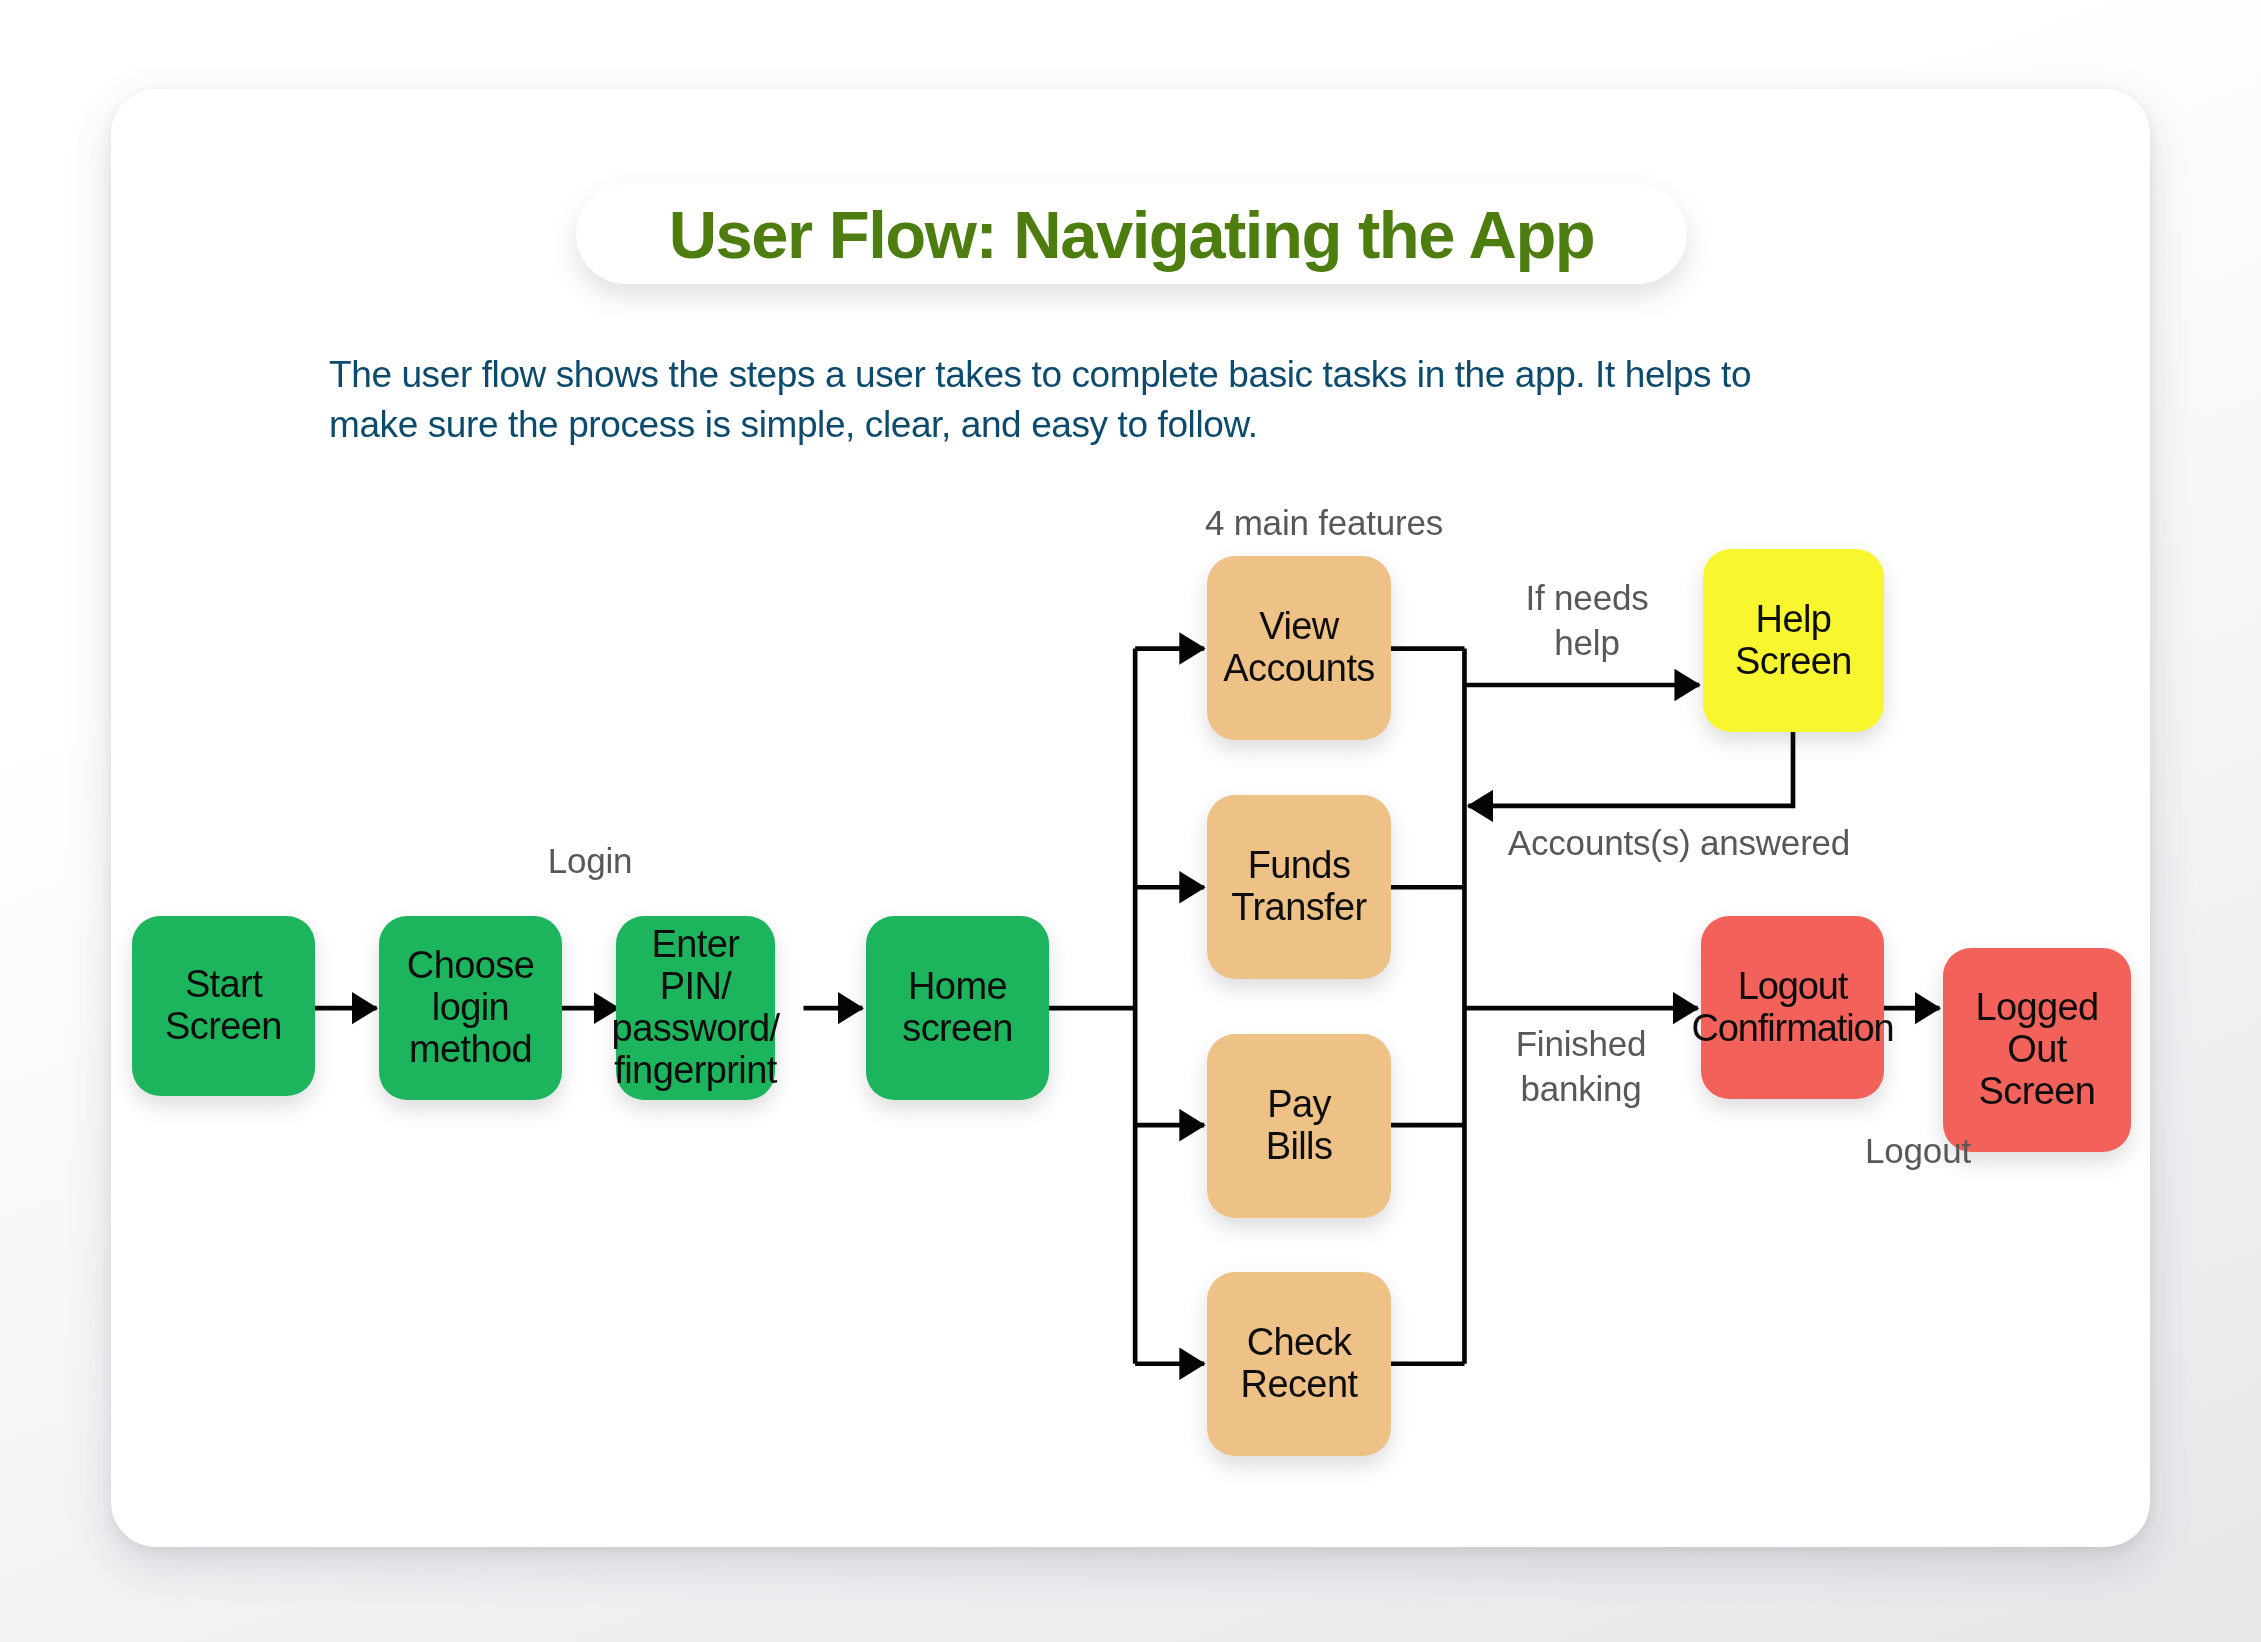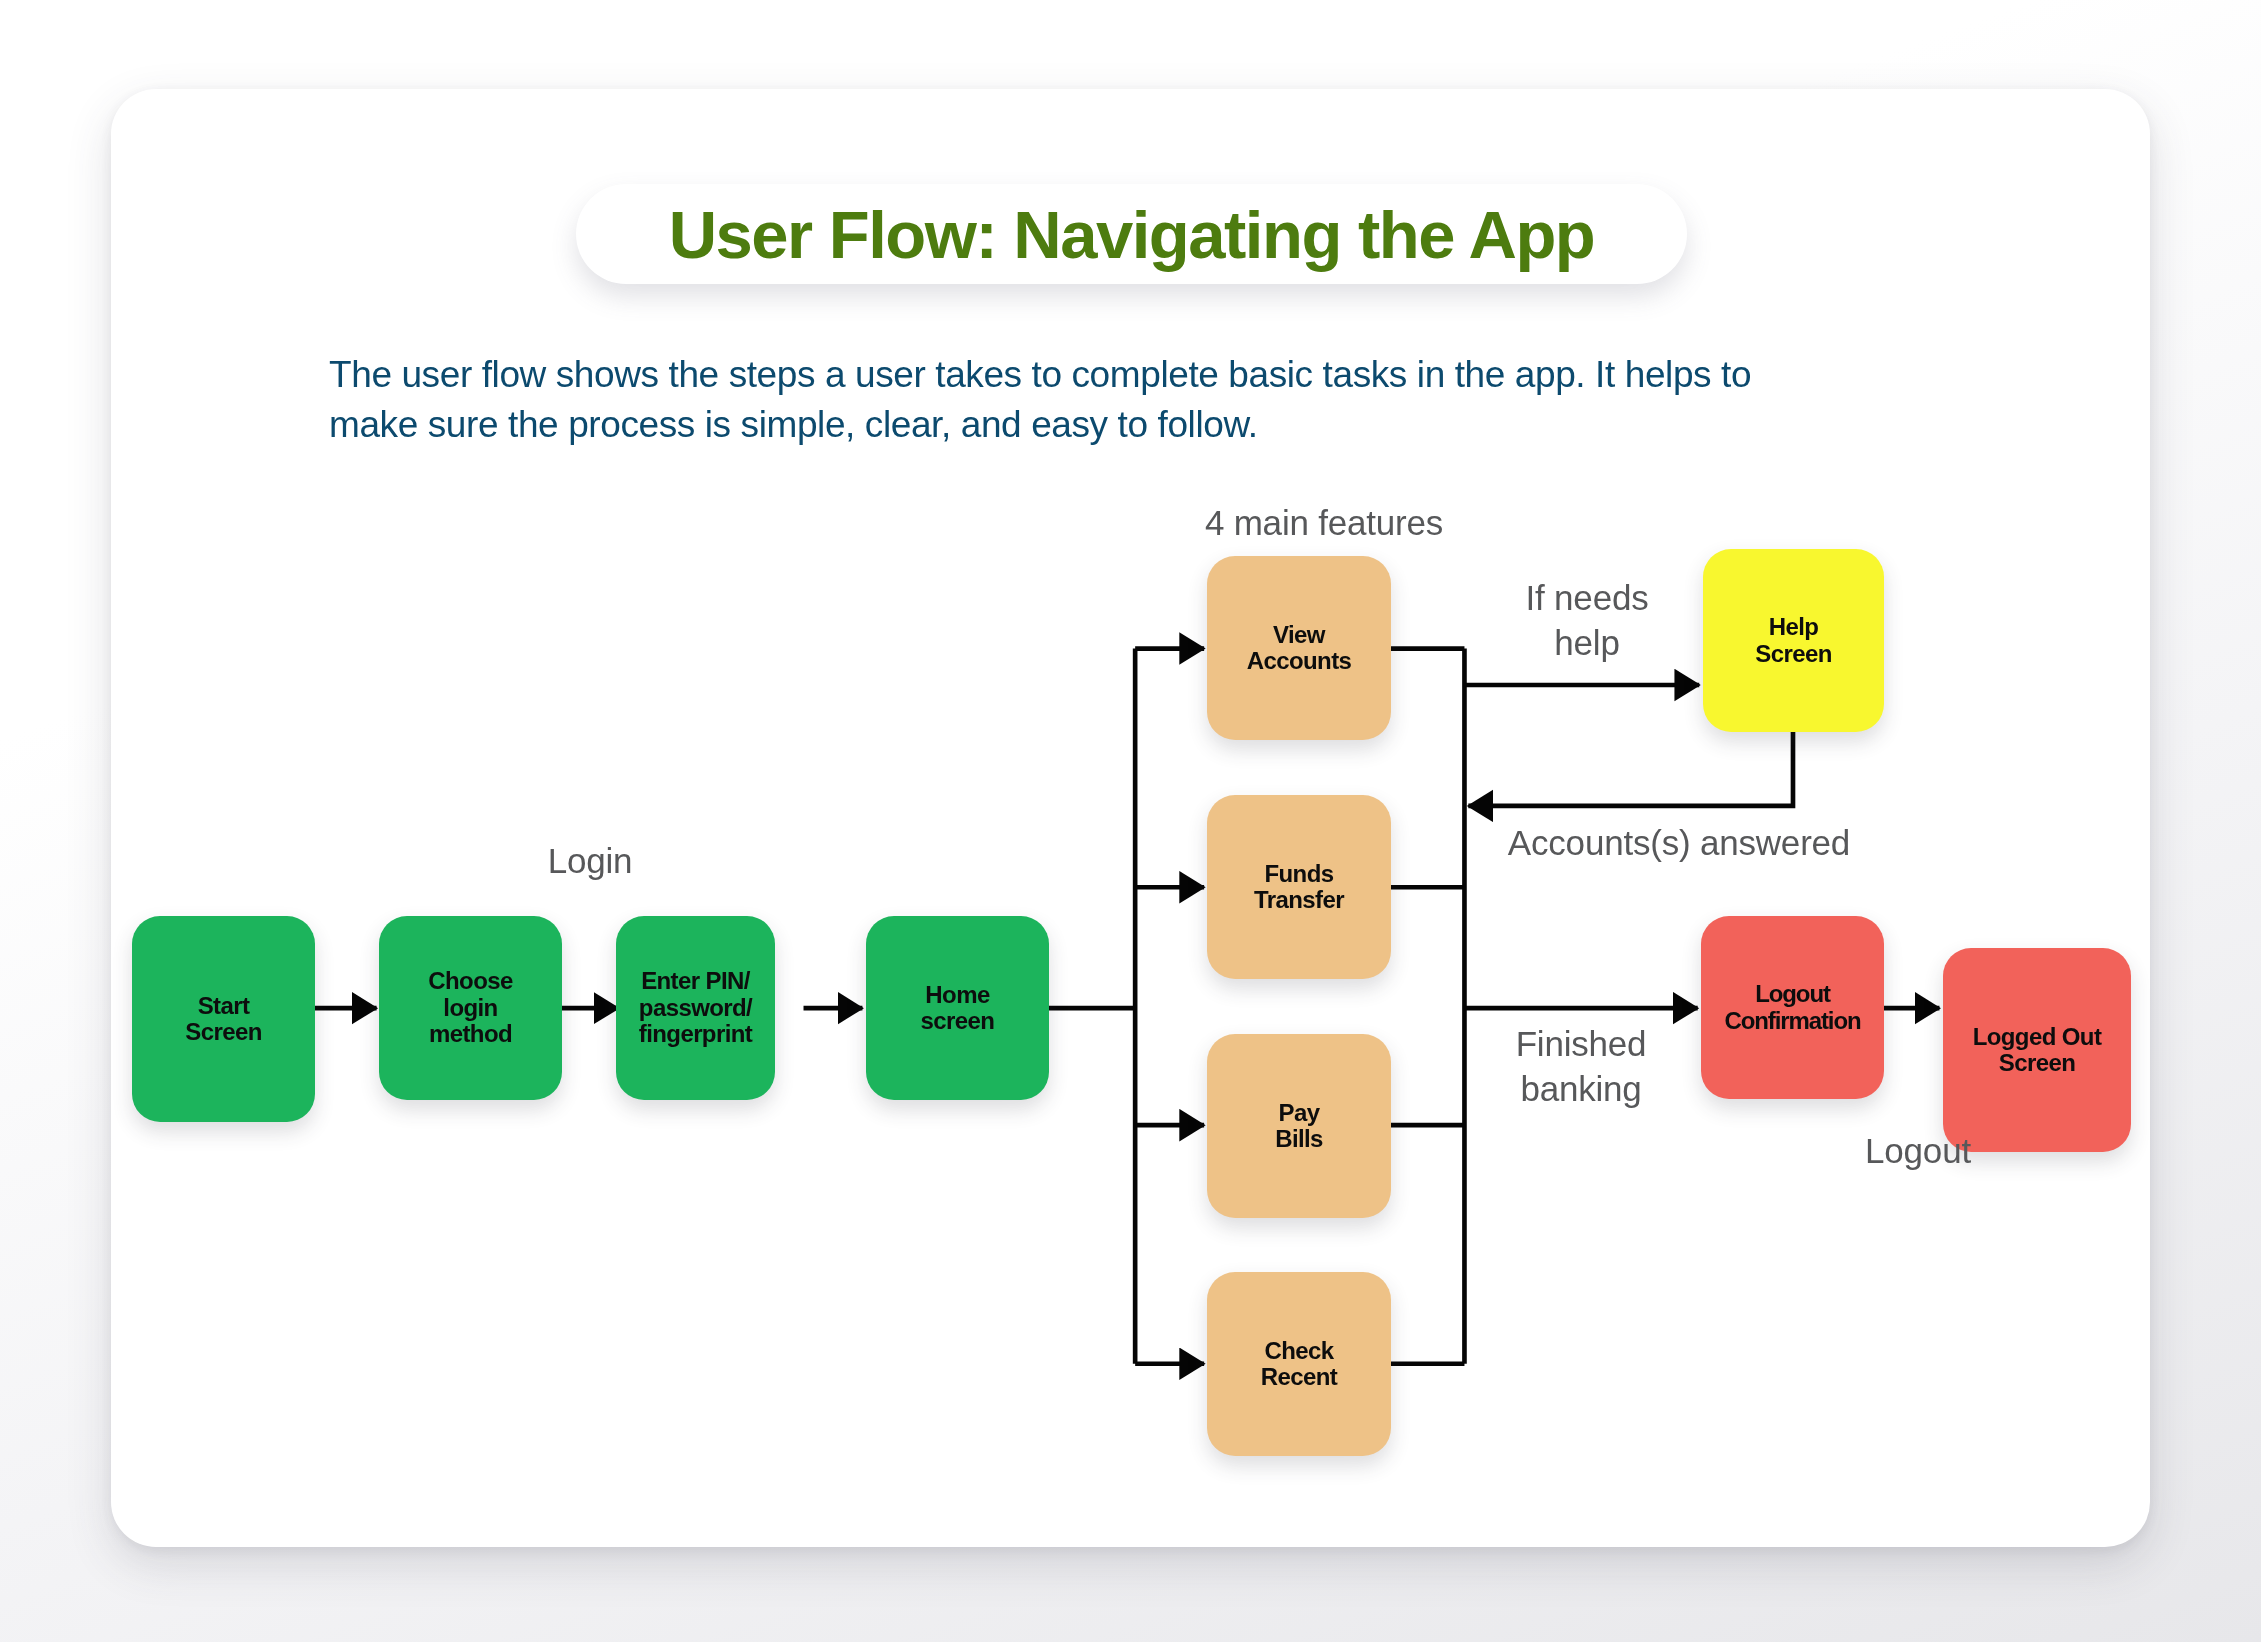--- a/index.html
+++ b/index.html
@@ -24,22 +24,22 @@
     white-space:nowrap;
   }
   .subtitle{
     position:absolute;left:329px;top:350px;width:1705px;
     font-size:37px;line-height:50px;color:#0c4a6e;
     white-space:pre-line;letter-spacing:-0.4px;
   }
   svg.wires{position:absolute;left:0;top:0;pointer-events:none;}
   .node{
     position:absolute;border-radius:28px;display:flex;align-items:center;justify-content:center;
-    text-align:center;font-weight:700;color:#0d0d0d;
-    font-size:24px;line-height:1.1;letter-spacing:-0.6px;white-space:pre-line;
+    text-align:center;font-weight:400;color:#0d0d0d;
+    font-size:38px;line-height:1.1;letter-spacing:-0.6px;white-space:pre-line;
     box-shadow:0 9.3px 20px rgba(50,50,60,0.16);
   }
   .node.green{background:#1cb45c;}
   .node.tan{background:#eec287;}
   .node.yellow{background:#f8f72f;}
   .node.red{background:#f2625a;}
   .node.tight{letter-spacing:-1.1px;}
   .lbl{
     position:absolute;transform:translate(-50%,-50%);
     font-size:35px;line-height:45px;color:#57585a;
@@ -79,21 +79,21 @@
     <path d="M1795,1452 H1890"></path>
     <path d="M1795,1760 H1890"></path>
     <path d="M1890,837 V1760"></path>
     <path d="M1890,884 H2193" marker-end="url(#ah)"></path>
     <path d="M2314,944 V1040 H1895" marker-end="url(#ah)"></path>
     <path d="M1890,1301 H2191" marker-end="url(#ah)"></path>
     <path d="M2431,1301 H2503" marker-end="url(#ah)"></path>
   </g>
 </svg>
 
-<div class="node green" style="left:132px;top:916px;width:183px;height:206px">Start
+<div class="node green" style="left:132px;top:916px;width:183px;height:180px">Start
 Screen</div>
 
 <div class="node green" style="left:379px;top:916px;width:183px;height:184px">Choose
 login
 method</div>
 
 <div class="node green" style="left:616px;top:916px;width:159px;height:184px">Enter PIN/
 password/
 fingerprint</div>
 

